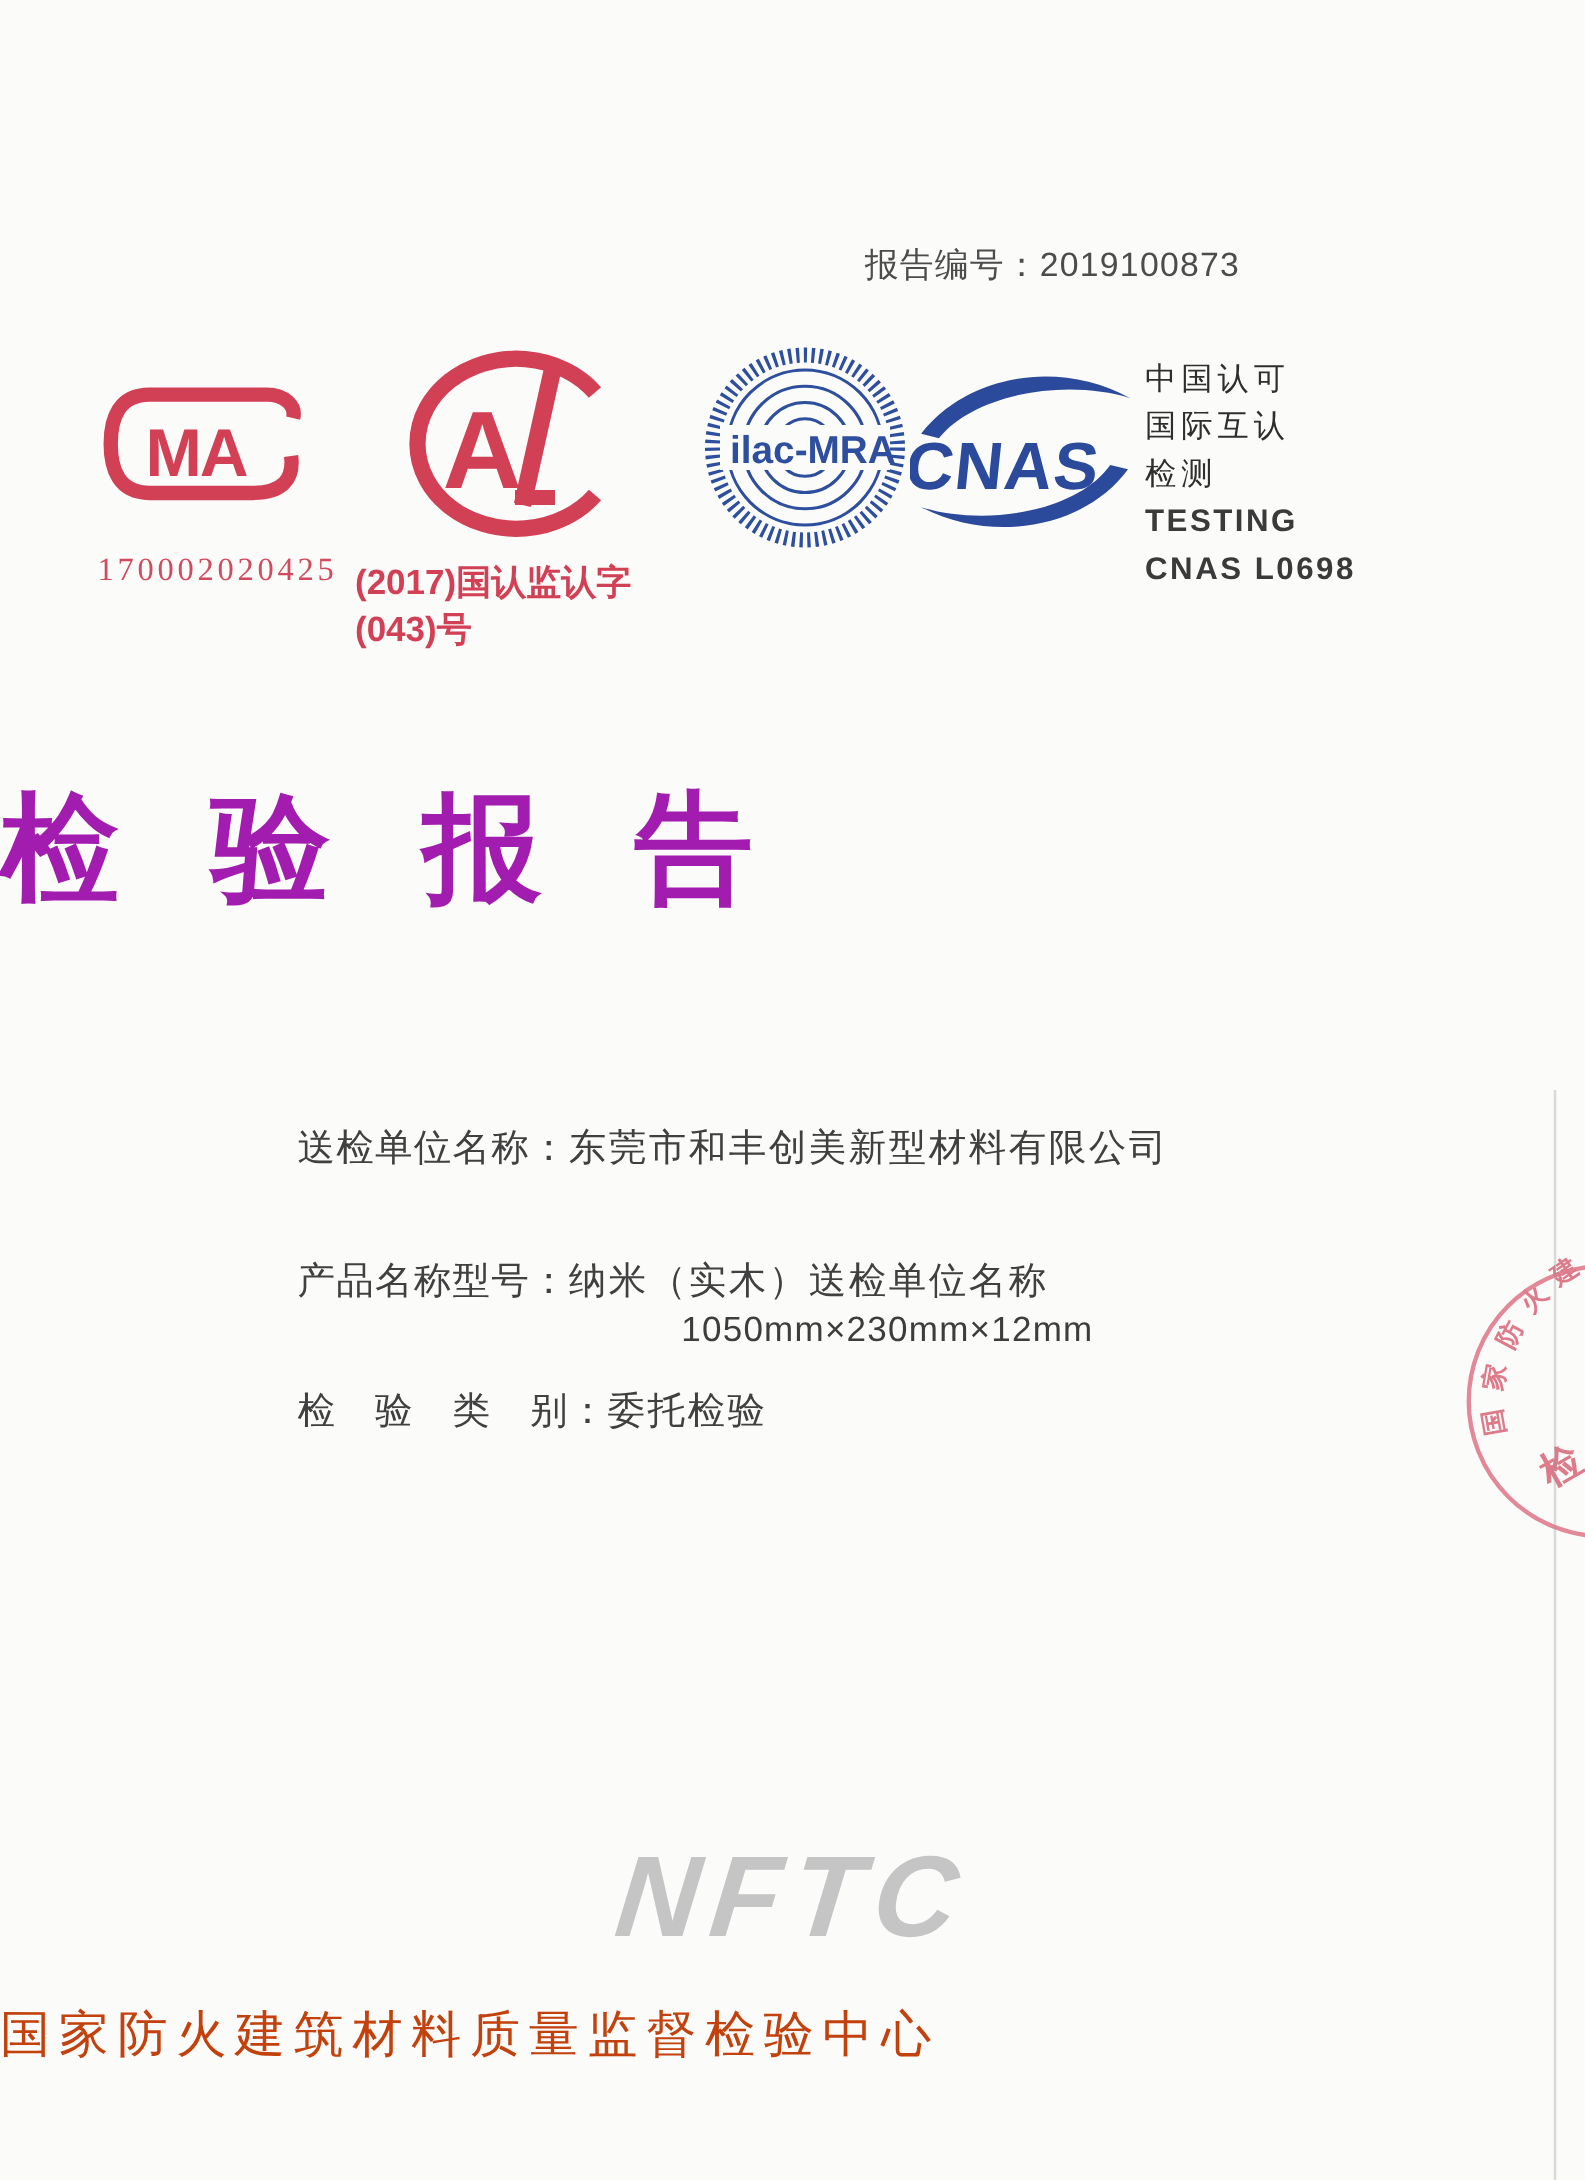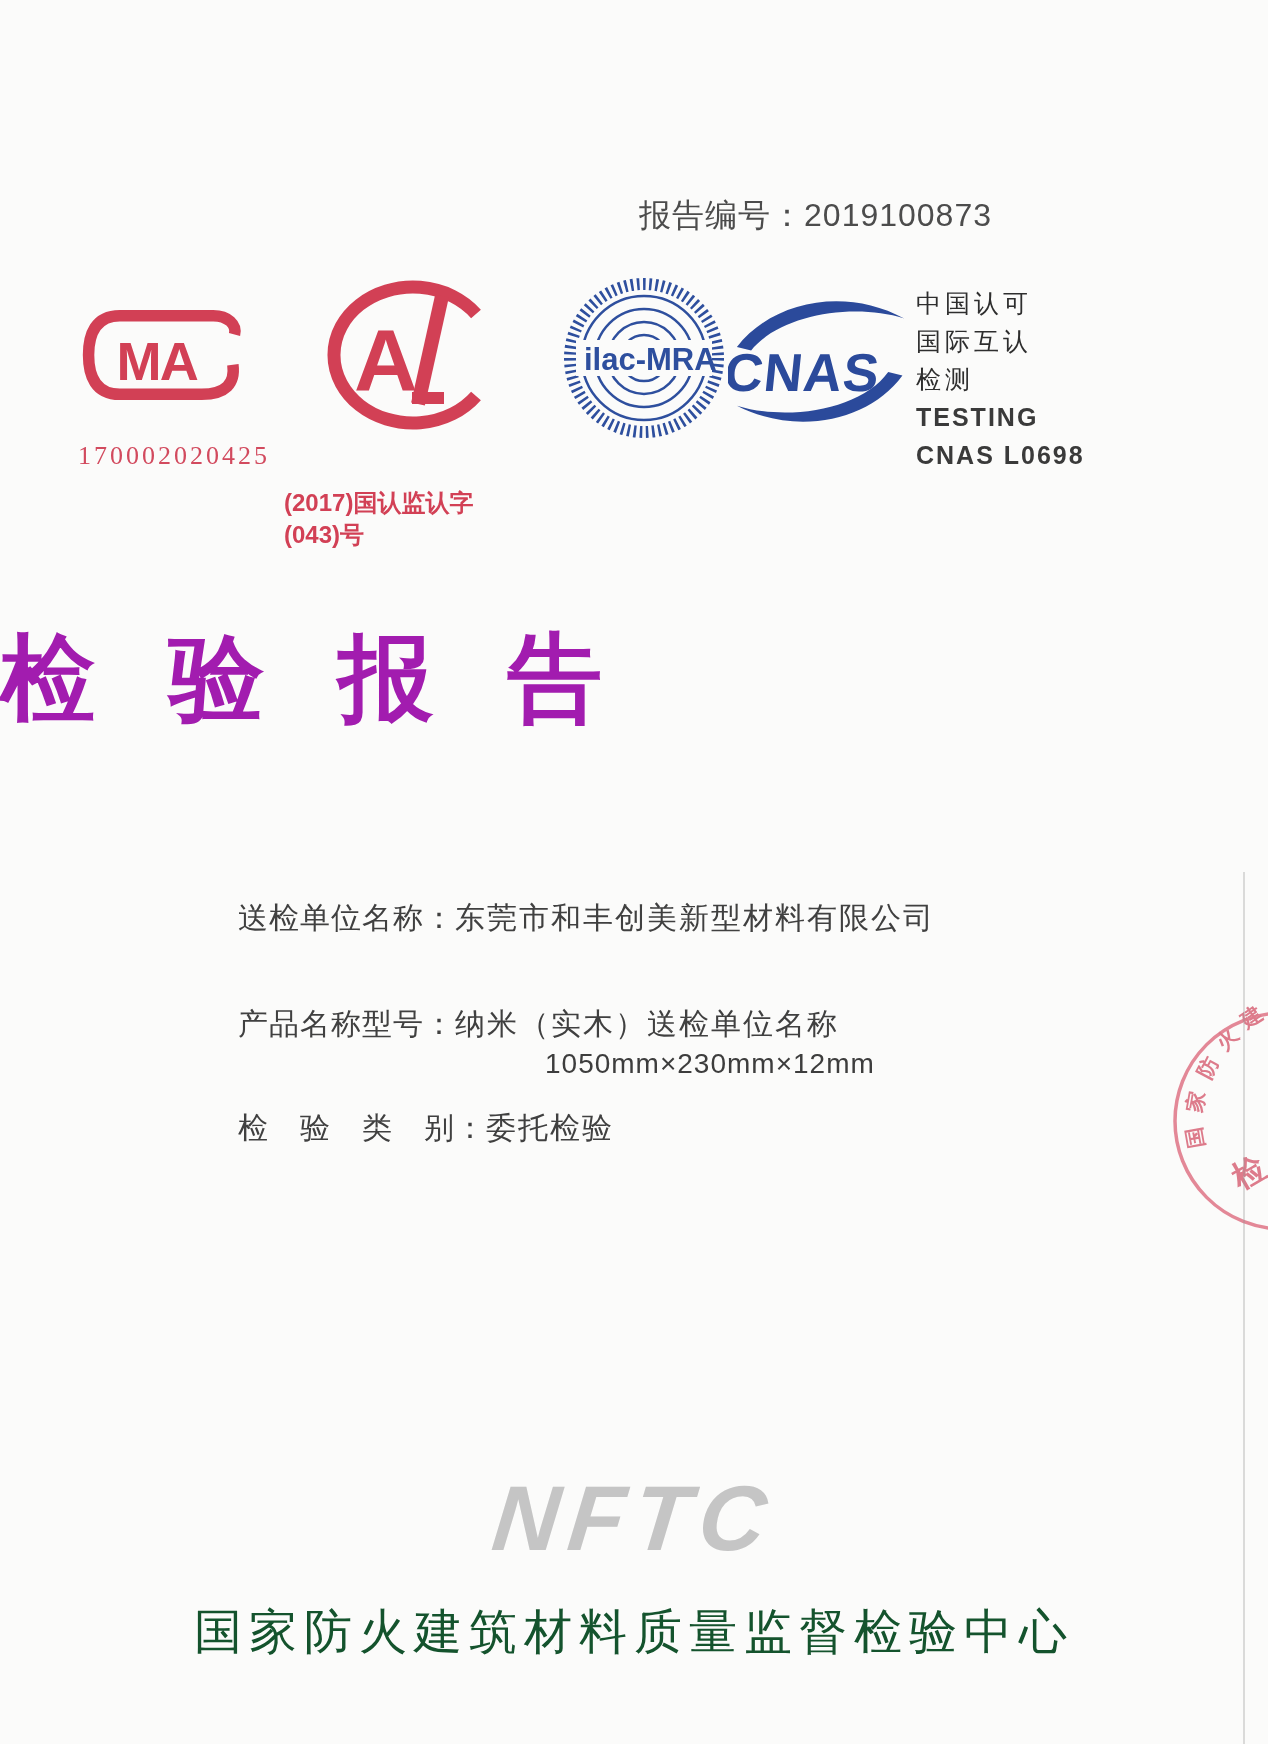--- a/index.html
+++ b/index.html
@@ -4,25 +4,25 @@
 <style>
   html,body{margin:0;padding:0;}
   body{
     width:1268px;height:1744px;position:relative;overflow:hidden;
     background:#fbfbfa;
     font-family:"Liberation Sans","DejaVu Sans",sans-serif;
     color:#3f3f3f;
   }
   .abs{position:absolute;}
   
-  .report-no{top:194px;right:276px;font-size:32px;color:#4c4c4c;letter-spacing:1px;}
+  .report-no{top:194px;right:276px;font-size:27px;color:#4c4c4c;letter-spacing:1px;}
   
   .cma-caption{left:78px;top:441px;width:176px;text-align:center;font-size:26px;
     color:#d24a5e;letter-spacing:3px;font-family:"Liberation Serif","DejaVu Serif",serif;}
-  .cal-caption{left:284px;top:447px;width:240px;font-size:24px;font-weight:bold;color:#d24055;margin-top:40px;}
+  .cal-caption{left:284px;top:447px;width:240px;font-size:28px;font-weight:bold;color:#d24055;}
   
   .cnas-text{left:916px;top:284px;font-size:25px;color:#2e2e2e;line-height:38px;}
   .cnas-text .ln{display:block;letter-spacing:4px;}
   .cnas-text .ln.en{font-weight:bold;letter-spacing:2px;color:#3a3a3a;}
   
   .main-title{top:616px;left:0;width:100%;text-align:left;
     font-size:95px;font-weight:bold;color:#a21caf;letter-spacing:0.78em;white-space:nowrap;}
   
   .field-row{font-size:30px;color:#404040;white-space:nowrap;}
   .field-row .lbl{letter-spacing:1px;margin-top:12px;}
@@ -34,22 +34,22 @@
   
   .stamp{left:1150px;top:985px;width:118px;height:290px;opacity:.88;}
   .stamp text{font-weight:bold;fill:#d96a7c;}
   
   .edge-line{left:1243px;top:872px;width:2px;height:872px;background:rgba(150,150,150,.32);}
   
   .watermark{top:1466px;left:0;width:100%;text-align:center;
     font-size:92px;font-weight:bold;font-style:italic;color:#c5c5c5;
     letter-spacing:9px;transform:skewX(-6deg);}
   
-  .footer{top:1600px;left:0;width:100%;text-align:center;
-    font-size:48px;color:#14532d;letter-spacing:7px;white-space:nowrap;}
+  .footer{top:1600px;left:0;width:100%;text-align:left;
+    font-size:40px;color:#c2410c;letter-spacing:7px;white-space:nowrap;}
 </style>
 </head>
 <body>
 
 <div class="abs report-no">报告编号：2019100873</div>
 
 <svg class="abs" style="left:82px;top:292px;" width="164" height="126" viewBox="0 0 200 122">
   <path d="M 186 36 C 189 24 178 13 160 13 L 46 13 C 16 13 8 36 8 61 C 8 86 16 109 46 109 L 146 109 C 175 109 187 96 184 73" fill="none" stroke="#d24055" stroke-width="14"></path>
   <text x="42" y="92" font-size="66" font-weight="bold" fill="#d24055" style="letter-spacing:-2px">MA</text>
 </svg>

